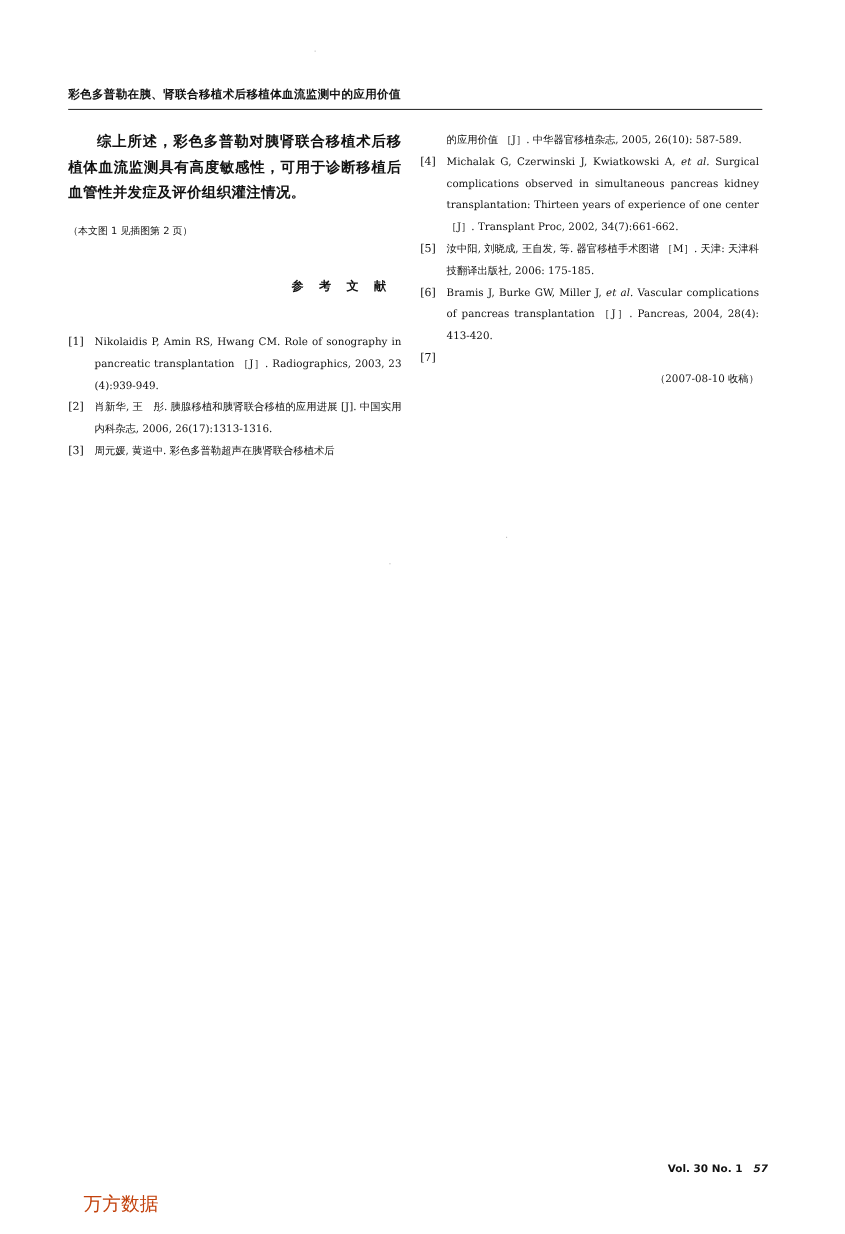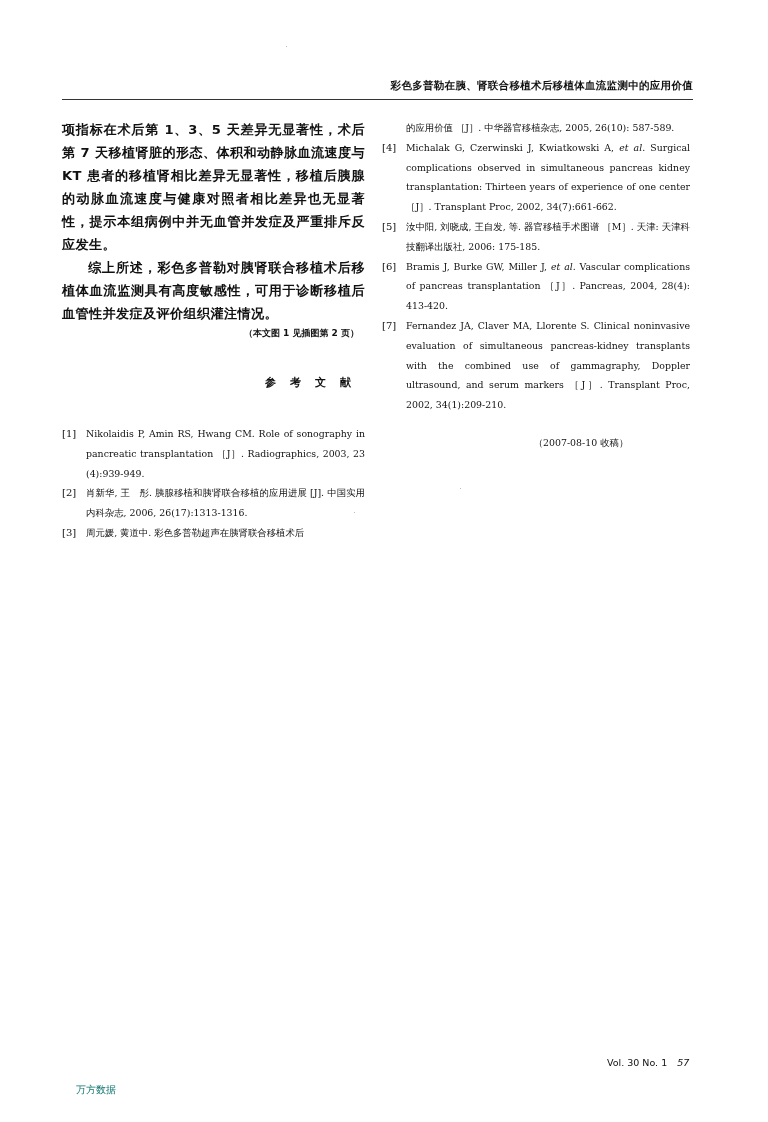--- a/index.html
+++ b/index.html
@@ -2,78 +2,77 @@
 <html><head>
   <meta charset="utf-8">
   <style>
     html, body { margin: 0; padding: 0; background: #ffffff; }
     body {
       width: 768px; height: 1122px; position: relative; overflow: hidden;
       font-family: "DejaVu Serif", "Liberation Serif", serif; color: #111;
     }
     .running-header {
       position: absolute; left: 62px; top: 79px; width: 631px;
-      text-align: right; font-size: 10.5px; font-weight: bold;
+      text-align: left; font-size: 10.5px; font-weight: bold;
       font-family: "DejaVu Sans", "Liberation Sans", sans-serif;
       letter-spacing: 0.3px;
     }
     .header-rule {
       position: absolute; left: 62px; top: 99px; width: 631px; height: 0;
       border-top: 1.3px solid #333;
     }
     .col { position: absolute; top: 118px; }
     .col-left { left: 62px; width: 303px; }
     .col-right { left: 382px; width: 308px; }
     .body-para {
       font-size: 13.1px; line-height: 23px; margin: 0; font-weight: bold;
       text-align: justify; letter-spacing: 0.4px;
       font-family: "DejaVu Sans", "Liberation Sans", sans-serif;
     }
     .body-para.indent { text-indent: 2em; }
     .figure-note {
-      text-align: right; font-size: 9px; font-weight: bold;
-      margin: 0 6px 0 0; line-height: 16px;
+      text-align: left; font-size: 9px; font-weight: normal;
+      margin: 16px 6px 0 0; line-height: 16px;
       font-family: "DejaVu Sans", "Liberation Sans", sans-serif;
     }
     .refs-heading {
       text-align: right; font-size: 11px; font-weight: bold;
       letter-spacing: 14px; margin: 34px 0 34px 0;
       font-family: "DejaVu Sans", "Liberation Sans", sans-serif;
     }
     .ref {
       position: relative; padding-left: 24px; font-size: 9.4px;
       line-height: 19.8px; text-align: justify; margin: 0;
     }
     .ref-num {
       position: absolute; left: 0; top: 0; font-size: 10px;
     }
     .ref .it { font-style: italic; margin-top: 48px; }
     .received {
-      text-align: center; font-size: 9.4px; margin-top: 22px; padding-left: 90px;
+      text-align: right; font-size: 9.4px; margin-top: 22px; padding-left: 90px;
     }
     .footer-vol {
       position: absolute; left: 607px; top: 1057px; font-size: 9.5px;
-      font-family: "DejaVu Sans", "Liberation Sans", sans-serif; font-weight: normal;
+      font-family: "DejaVu Sans", "Liberation Sans", sans-serif; font-weight: bold;
       letter-spacing: 0px;
     }
     .footer-vol .pg { margin-left: 10px; font-style: italic; }
     .watermark {
-      position: absolute; left: 76px; top: 1083px; font-size: 10px; color: #0f766e;
+      position: absolute; left: 76px; top: 1083px; font-size: 17px; color: #c2410c;
       font-family: "DejaVu Serif", "Liberation Serif", serif;
     }
     .dot { position: absolute; width: 1px; height: 1px; background: #bbb; }
   </style>
 </head>
 <body>
 
 <div class="running-header">彩色多普勒在胰、肾联合移植术后移植体血流监测中的应用价值</div>
 <div class="header-rule"></div>
 
 <div class="col col-left">
-  <p class="body-para">项指标在术后第 1、3、5 天差异无显著性，术后第 7 天移植肾脏的形态、体积和动静脉血流速度与 KT 患者的移植肾相比差异无显著性，移植后胰腺的动脉血流速度与健康对照者相比差异也无显著性，提示本组病例中并无血管并发症及严重排斥反应发生。</p>
   <p class="body-para indent">综上所述，彩色多普勒对胰肾联合移植术后移植体血流监测具有高度敏感性，可用于诊断移植后血管性并发症及评价组织灌注情况。</p>
   <p class="figure-note">（本文图 1 见插图第 2 页）</p>
   <div class="refs-heading">参考文献</div>
 
   <p class="ref">
     <span class="ref-num">[1]</span>
     <span>Nikolaidis P, Amin RS, Hwang CM. Role of sonography in pancreatic transplantation ［J］. Radiographics, 2003, 23 (4):939-949.</span>
   </p>
   <p class="ref">
     <span class="ref-num">[2]</span>
@@ -96,21 +95,20 @@
   <p class="ref">
     <span class="ref-num">[5]</span>
     <span>汝中阳, 刘晓成, 王自发, 等. 器官移植手术图谱 ［M］. 天津: 天津科技翻译出版社, 2006: 175-185.</span>
   </p>
   <p class="ref">
     <span class="ref-num">[6]</span>
     <span>Bramis J, Burke GW, Miller J, </span><span class="it">et al.</span><span> Vascular complications of pancreas transplantation ［J］. Pancreas, 2004, 28(4): 413-420.</span>
   </p>
   <p class="ref">
     <span class="ref-num">[7]</span>
-    <span>Fernandez JA, Claver MA, Llorente S. Clinical noninvasive evaluation of simultaneous pancreas-kidney transplants with the combined use of gammagraphy, Doppler ultrasound, and serum markers ［J］. Transplant Proc, 2002, 34(1):209-210.</span>
   </p>
   <div class="received">（2007-08-10 收稿）</div>
 </div>
 
 <div class="footer-vol">
   <span>Vol. 30 No. 1</span><span class="pg">57</span>
 </div>
 <div class="watermark">万方数据</div>
 
 <div class="dot" style="left:286px;top:46px;"></div>

